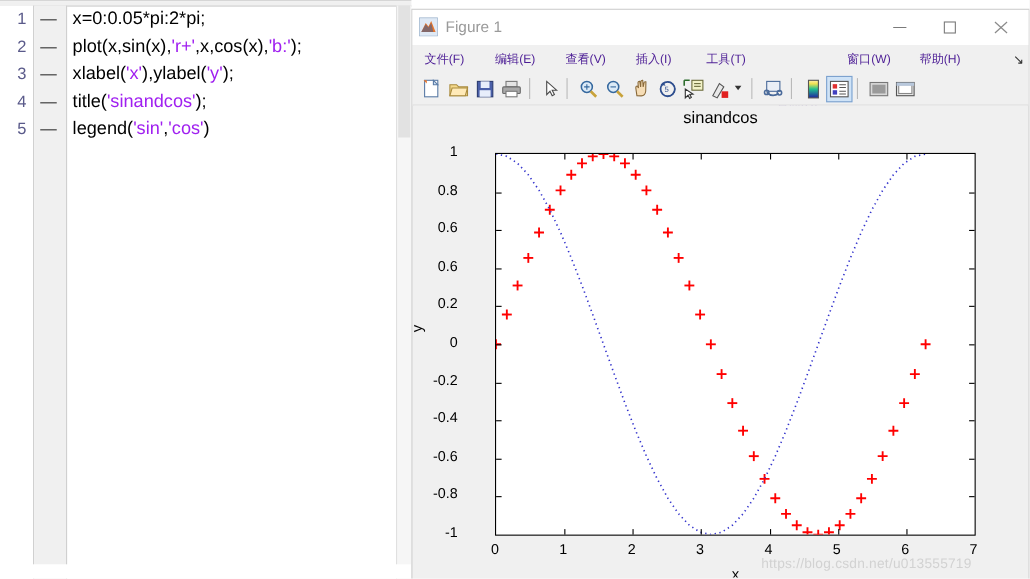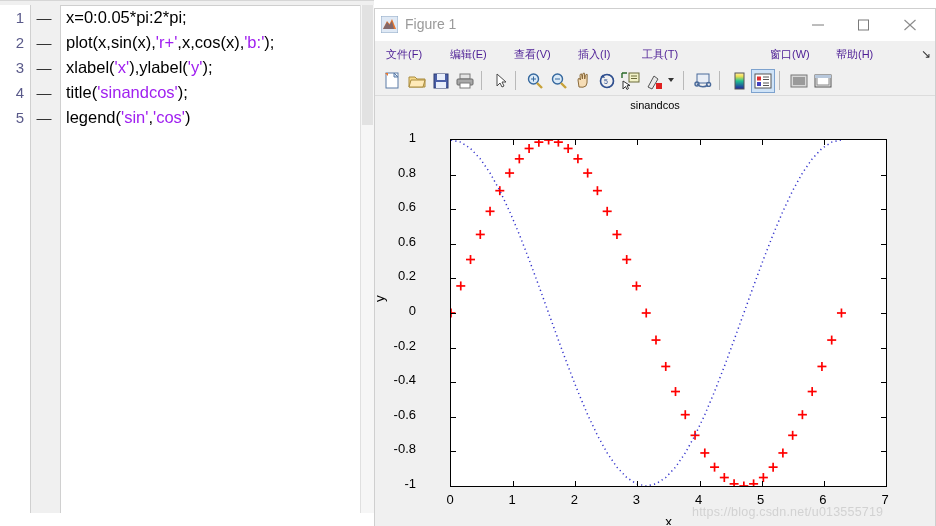--- a/index.html
+++ b/index.html
@@ -110,21 +110,21 @@
     border:1px solid #7da2ce;background:#cfe3f7;box-sizing:border-box;}
 
   #canvas-area{
     position:absolute;left:1px;top:87px;width:558px;height:429px;
     background:#f0f0f0;overflow:hidden;
   }
 
   
   .plot-title{
     position:absolute;left:0;top:3px;width:558px;text-align:center;
-    font-size:11px;color:#000;
+    font-size:15px;color:#000;
   }
   #plot-box{
     position:absolute;left:74px;top:43px;width:437px;height:348px;
     border:1px solid #000;background:#ffffff;box-sizing:border-box;
   }
   .ytick-lbl{
     position:absolute;right:518px;width:60px;text-align:right;
     font-size:13px;color:#000;
   }
   .xtick-lbl{

